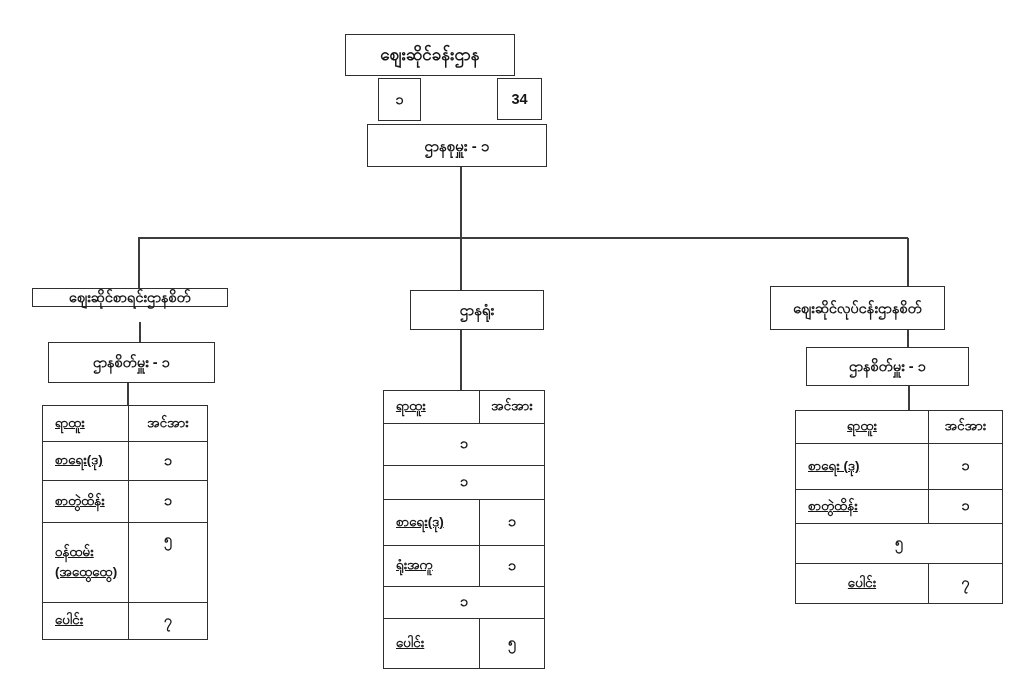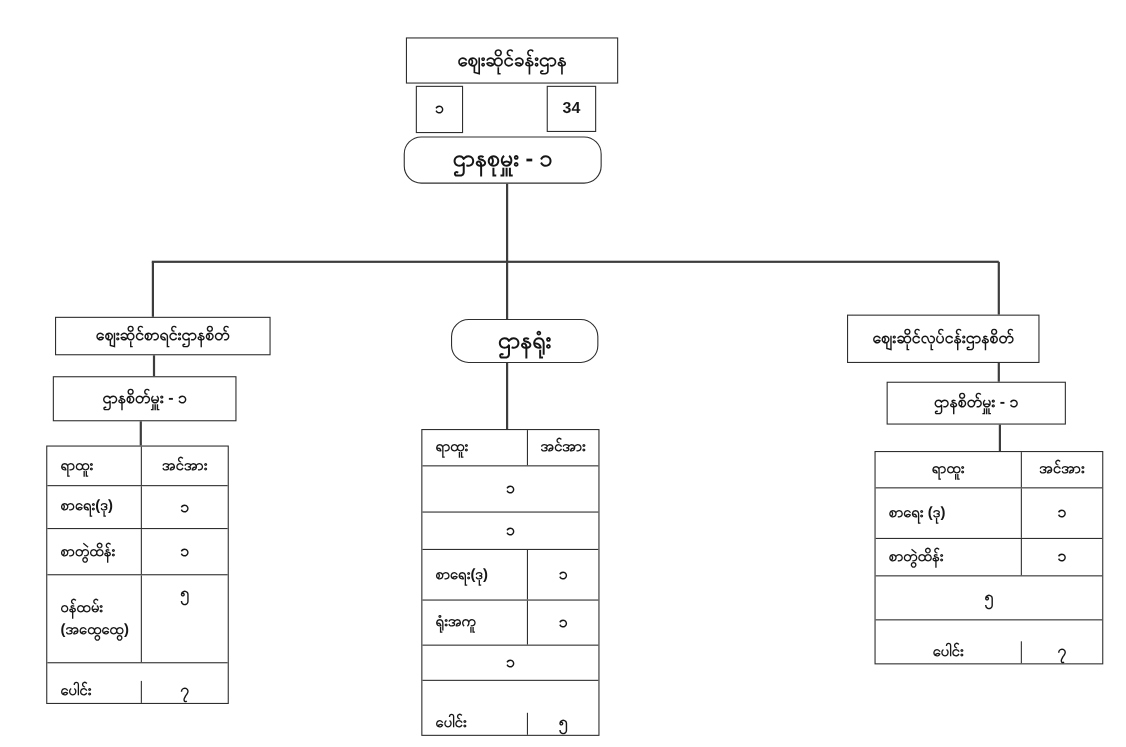--- a/index.html
+++ b/index.html
@@ -7,33 +7,33 @@
   .canvas{
     position:relative;width:1024px;height:679px;background:#ffffff;overflow:hidden;
     font-family:"Liberation Sans",sans-serif;color:#161616;
   }
   .box{
     position:absolute;box-sizing:border-box;border:1.6px solid #2f2f2f;background:#ffffff;
     display:flex;align-items:center;justify-content:center;
     font-weight:bold;text-align:center;line-height:1.15;
   }
   .fs18{font-size:17px;}
-  .fs16{font-size:21px;border-radius:16px;}
+  .fs16{font-size:15px;}
   .fs15{font-size:14.5px;}
   .line{position:absolute;background:#3d3d3d;}
   .v{width:1.6px;}
   .h{height:1.6px;}
   .tbl{
     position:absolute;box-sizing:border-box;border:1.7px solid #2f2f2f;background:#ffffff;
     display:flex;flex-direction:column;font-weight:bold;font-size:13.5px;
   }
   .trow{display:flex;box-sizing:border-box;border-bottom:1.6px solid #2f2f2f;flex:none;}
-  .trow:last-child{border-bottom:none;align-items:flex-end;}
+  .trow:last-child{border-bottom:none;}
   .tcell{box-sizing:border-box;display:flex;align-items:center;padding:0 6px 0 12px;}
-  .pos{border-right:1.6px solid #2f2f2f;}
+  .pos{border-right:1.6px solid #2f2f2f;text-decoration:underline;}
   .val{justify-content:center;padding:0;font-size:14.5px;}
   .center{justify-content:center;padding:0 2px;text-align:center;}
   .tight{padding:0 2px;white-space:nowrap;}
   .topalign{align-items:flex-start;padding-top:7px;}
 </style>
 </head>
 <body>
 
 <div class="canvas">
 
@@ -42,34 +42,34 @@
   <div class="line v" style="left:138px;top:238px;height:51px"></div>
   <div class="line v" style="left:460px;top:238px;height:53px"></div>
   <div class="line v" style="left:907px;top:238px;height:49px"></div>
   <div class="line v" style="left:139px;top:322px;height:21px"></div>
   <div class="line v" style="left:127px;top:382px;height:24px"></div>
   <div class="line v" style="left:460px;top:329px;height:62px"></div>
   <div class="line v" style="left:907px;top:329px;height:19px"></div>
   <div class="line v" style="left:908px;top:385px;height:26px"></div>
   <div class="line v" style="left:930px;top:289px;height:20px"></div>
 
-  <div class="box fs18" style="left:369px;top:34px;width:193px;height:42px">
+  <div class="box fs18" style="left:345px;top:34px;width:170px;height:42px">
     <span>ဈေးဆိုင်ခန်းဌာန</span>
   </div>
   <div class="box fs15" style="left:378px;top:78px;width:43px;height:43px">
     <span>၁</span>
   </div>
   <div class="box fs15" style="left:497px;top:78px;width:45px;height:42px">
     <span>34</span>
   </div>
   <div class="box fs16" style="left:367px;top:124px;width:180px;height:43px">
     <span>ဌာနစုမှူး - ၁</span>
   </div>
 
-  <div class="box fs15" style="left:50px;top:288px;width:196px;height:35px">
+  <div class="box fs15" style="left:32px;top:288px;width:196px;height:19px">
     <span>ဈေးဆိုင်စာရင်းဌာနစိတ်</span>
   </div>
   <div class="box fs15" style="left:48px;top:342px;width:167px;height:41px">
     <span>ဌာနစိတ်မှူး - ၁</span>
   </div>
   <div class="tbl" style="left:42px;top:405px;width:166px">
     <div class="trow" style="height:36px">
       <div class="tcell pos" style="width:86px">ရာထူး</div>
       <div class="tcell val" style="flex:1;font-size:13.5px">အင်အား</div>
     </div>

